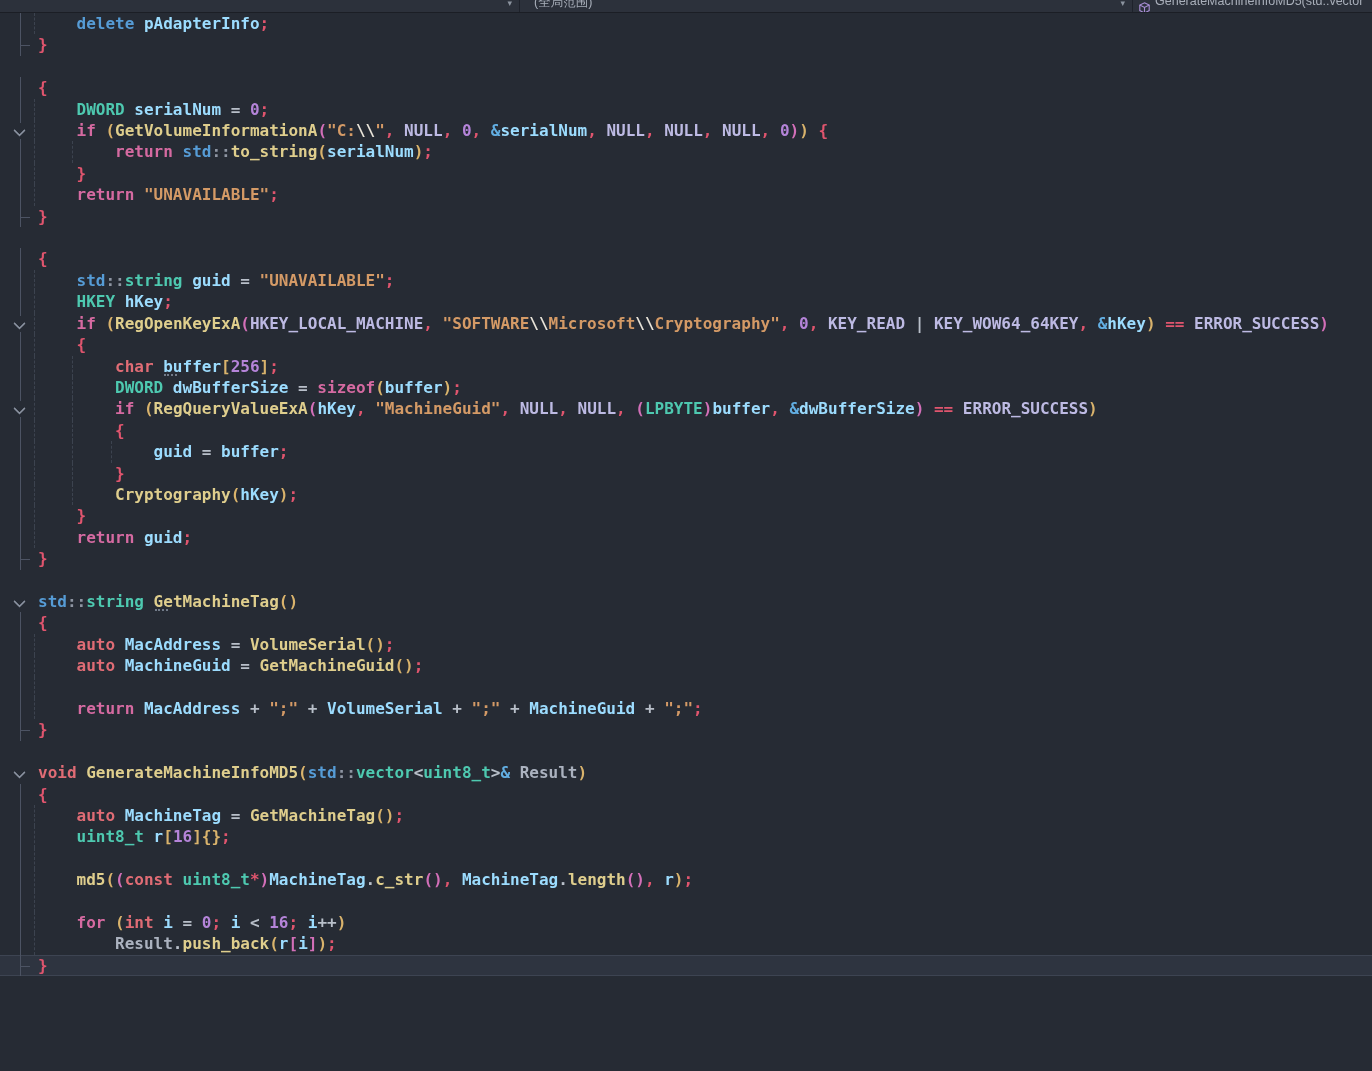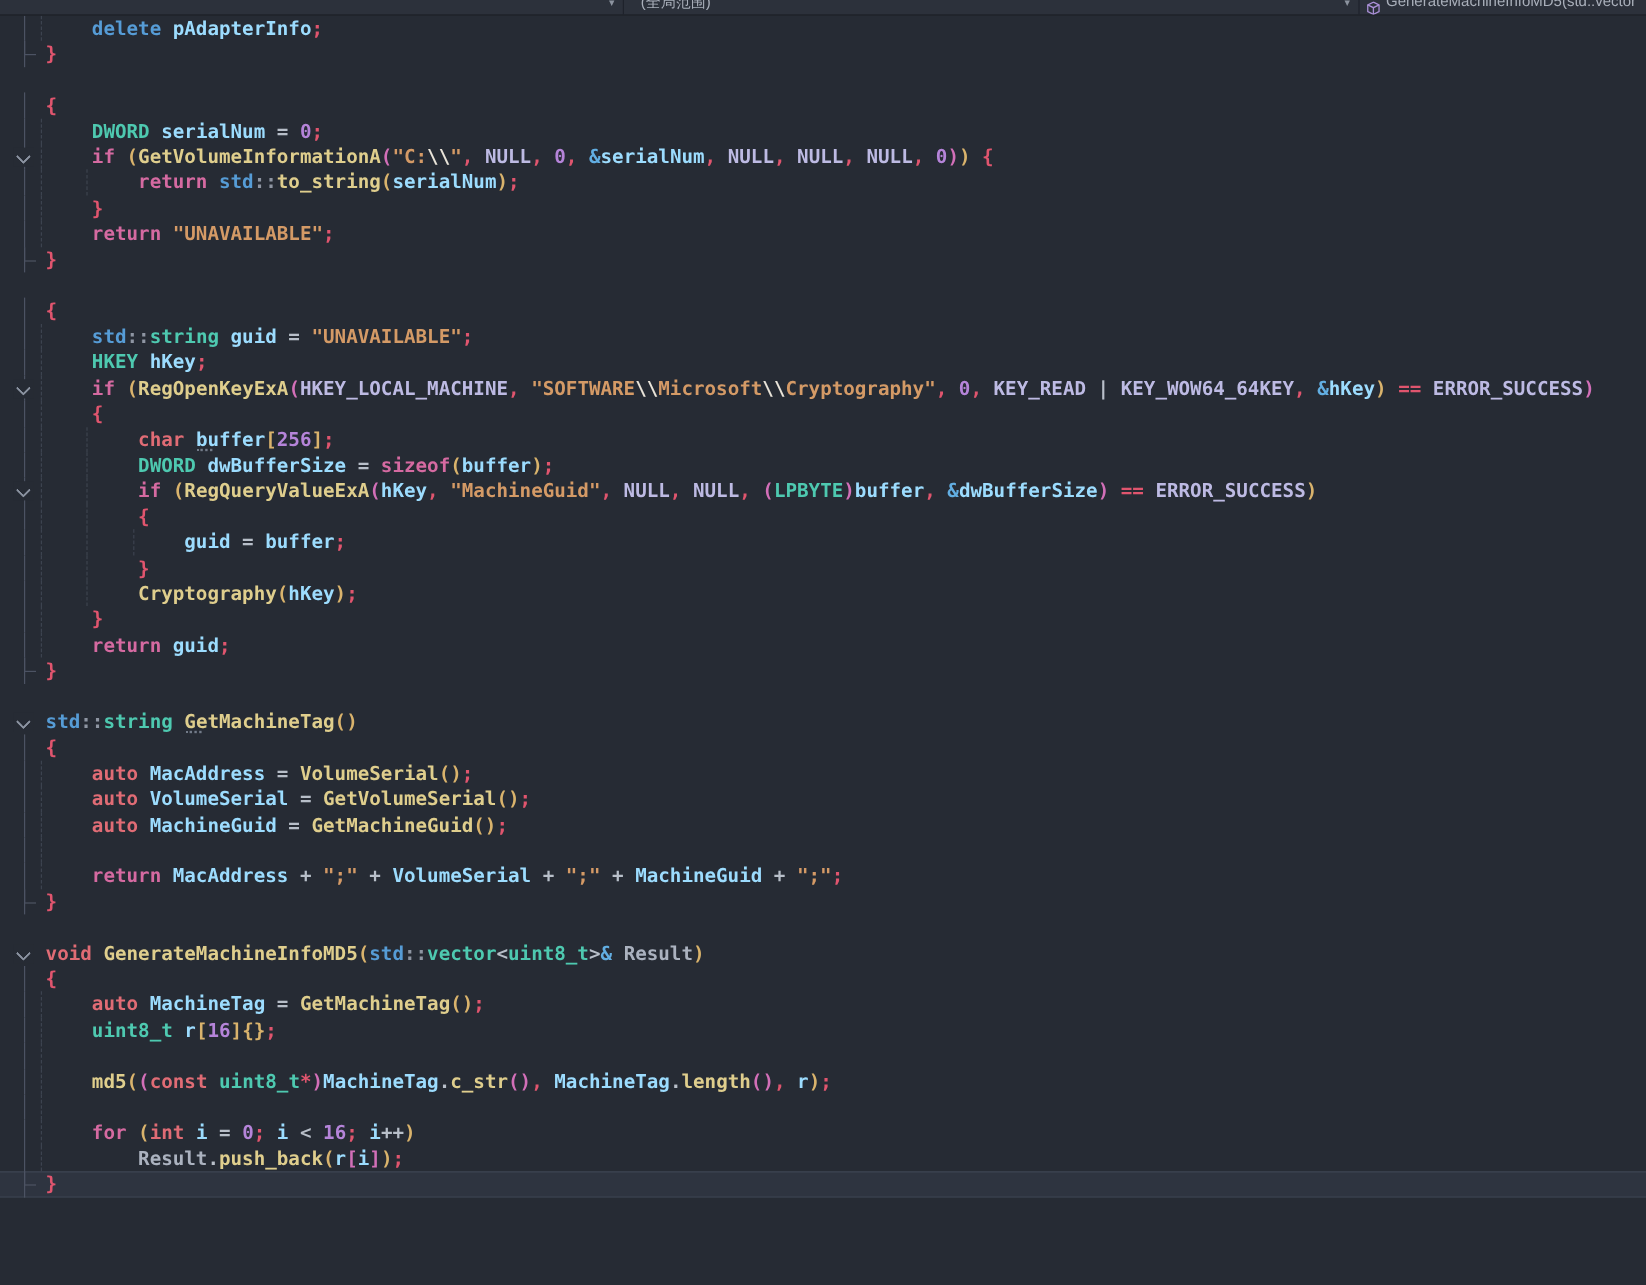--- a/index.html
+++ b/index.html
@@ -95,21 +95,20 @@
       <div class="line"><div class="scope"></div><div class="guide" style="left: 33.5px;"></div><div class="guide" style="left: 72.03px;"></div><div class="guide" style="left: 110.56px;"></div><span class="code"><span>            </span><span class="tk-var">guid</span><span class="tk-op"> =</span><span class="tk-var"> buffer</span><span class="tk-punct">;</span></span></div>
       <div class="line"><div class="scope"></div><div class="guide" style="left: 33.5px;"></div><div class="guide" style="left: 72.03px;"></div><span class="code"><span>        </span><span class="tk-punct">}</span></span></div>
       <div class="line"><div class="scope"></div><div class="guide" style="left: 33.5px;"></div><div class="guide" style="left: 72.03px;"></div><span class="code"><span>        </span><span class="tk-func">Cryptography</span><span class="tk-b1">(</span><span class="tk-var">hKey</span><span class="tk-b1">)</span><span class="tk-punct">;</span></span></div>
       <div class="line"><div class="scope"></div><div class="guide" style="left: 33.5px;"></div><span class="code"><span>    </span><span class="tk-punct">}</span></span></div>
       <div class="line"><div class="scope"></div><div class="guide" style="left: 33.5px;"></div><span class="code"><span>    </span><span class="tk-ctrl">return</span><span class="tk-var"> guid</span><span class="tk-punct">;</span></span></div>
       <div class="line"><div class="scope"></div><div class="scope-end"></div><span class="code"><span></span><span class="tk-punct">}</span></span></div>
       <div class="line"><span class="code"><span></span></span></div>
       <div class="line"><div class="chevbox"><div class="chev"></div></div><span class="code"><span></span><span class="tk-kw">std</span><span class="tk-opdim">::</span><span class="tk-type">string</span><span class="tk-def"> </span><span class="tk-func td">GetMachineTag</span><span class="tk-b1">()</span></span></div>
       <div class="line"><div class="scope"></div><span class="code"><span></span><span class="tk-punct">{</span></span></div>
       <div class="line"><div class="scope"></div><div class="guide" style="left: 33.5px;"></div><span class="code"><span>    </span><span class="tk-red">auto</span><span class="tk-var"> MacAddress</span><span class="tk-op"> =</span><span class="tk-func"> VolumeSerial</span><span class="tk-b1">()</span><span class="tk-punct">;</span></span></div>
-      <div class="line"><div class="scope"></div><div class="guide" style="left: 33.5px;"></div><span class="code"><span>    </span><span class="tk-red">auto</span><span class="tk-var"> VolumeSerial</span><span class="tk-op"> =</span><span class="tk-func"> GetVolumeSerial</span><span class="tk-b1">()</span><span class="tk-punct">;</span></span></div>
       <div class="line"><div class="scope"></div><div class="guide" style="left: 33.5px;"></div><span class="code"><span>    </span><span class="tk-red">auto</span><span class="tk-var"> MachineGuid</span><span class="tk-op"> =</span><span class="tk-func"> GetMachineGuid</span><span class="tk-b1">()</span><span class="tk-punct">;</span></span></div>
       <div class="line"><div class="scope"></div><div class="guide" style="left: 33.5px;"></div><span class="code"><span></span></span></div>
       <div class="line"><div class="scope"></div><div class="guide" style="left: 33.5px;"></div><span class="code"><span>    </span><span class="tk-ctrl">return</span><span class="tk-var"> MacAddress</span><span class="tk-op"> +</span><span class="tk-str"> ";"</span><span class="tk-op"> +</span><span class="tk-var"> VolumeSerial</span><span class="tk-op"> +</span><span class="tk-str"> ";"</span><span class="tk-op"> +</span><span class="tk-var"> MachineGuid</span><span class="tk-op"> +</span><span class="tk-str"> ";"</span><span class="tk-punct">;</span></span></div>
       <div class="line"><div class="scope"></div><div class="scope-end"></div><span class="code"><span></span><span class="tk-punct">}</span></span></div>
       <div class="line"><span class="code"><span></span></span></div>
       <div class="line"><div class="chevbox"><div class="chev"></div></div><span class="code"><span></span><span class="tk-red">void</span><span class="tk-func"> GenerateMachineInfoMD5</span><span class="tk-b1">(</span><span class="tk-kw">std</span><span class="tk-opdim">::</span><span class="tk-type">vector</span><span class="tk-op">&lt;</span><span class="tk-type">uint8_t</span><span class="tk-op">&gt;</span><span class="tk-amp">&amp;</span><span class="tk-def"> Result</span><span class="tk-b1">)</span></span></div>
       <div class="line"><div class="scope"></div><span class="code"><span></span><span class="tk-punct">{</span></span></div>
       <div class="line"><div class="scope"></div><div class="guide" style="left: 33.5px;"></div><span class="code"><span>    </span><span class="tk-red">auto</span><span class="tk-var"> MachineTag</span><span class="tk-op"> =</span><span class="tk-func"> GetMachineTag</span><span class="tk-b1">()</span><span class="tk-punct">;</span></span></div>
       <div class="line"><div class="scope"></div><div class="guide" style="left: 33.5px;"></div><span class="code"><span>    </span><span class="tk-type">uint8_t</span><span class="tk-var"> r</span><span class="tk-b1">[</span><span class="tk-num">16</span><span class="tk-b1">]</span><span class="tk-b1">{}</span><span class="tk-punct">;</span></span></div>
       <div class="line"><div class="scope"></div><div class="guide" style="left: 33.5px;"></div><span class="code"><span></span></span></div>

